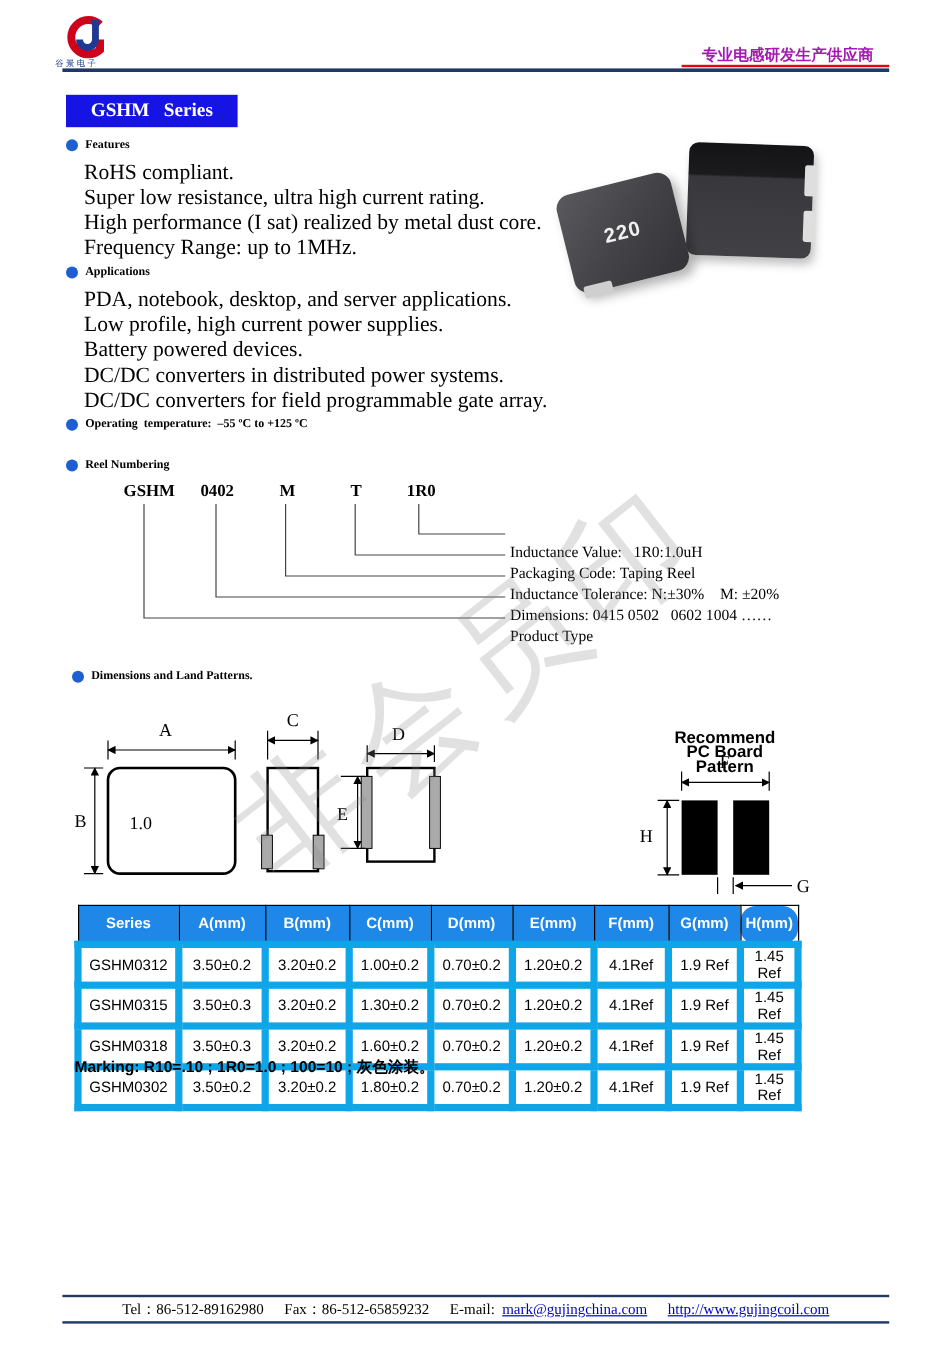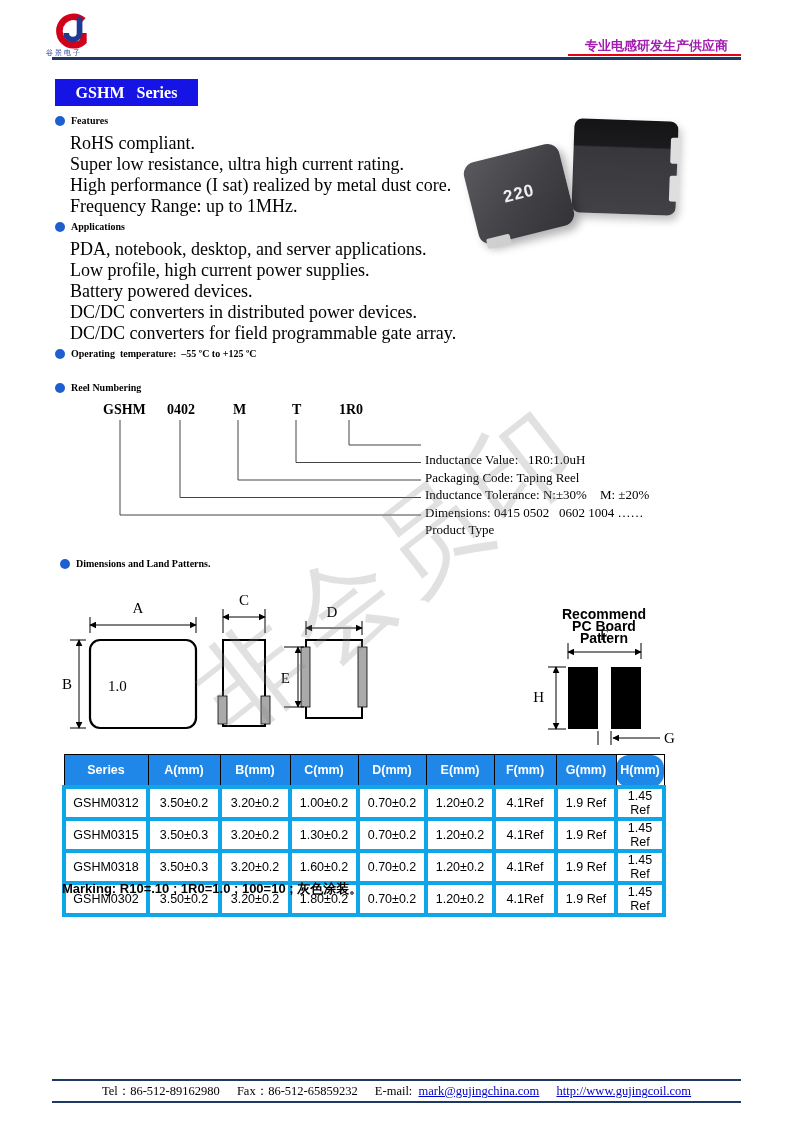--- a/index.html
+++ b/index.html
@@ -48,21 +48,21 @@
     transform:rotate(-14deg);
     background:linear-gradient(135deg,#5a5a5e 0%,#424246 55%,#333337 100%);
     box-shadow:4px 6px 9px rgba(0,0,0,0.3);
     display:flex; align-items:center; justify-content:center; }
   .comp-front .pad-bl { position:absolute; left:6px; bottom:-4px; width:24px; height:10px; background:#cfcfcf; border-radius:2px; }
   .marking-220 { color:#f0f0f0; font-weight:bold; font-size:17px; font-family:"Liberation Sans",sans-serif; letter-spacing:1px; }
 
   
   .spec-table { left:62px; top:754px; border-collapse:collapse; font-family:"Liberation Sans",sans-serif; }
   .spec-table th { background:#1e87e8; color:#fff; font-weight:bold; font-size:12.5px; height:32px; border:1px solid #000; }
-  .spec-table td { font-size:12.5px; height:22px; text-align:center; border:4px solid #0ea5e9; }
+  .spec-table td { font-size:12.5px; height:22px; text-align:center; border:6px solid #0ea5e9; }
   .marking-note { left:62px; top:880px; font-weight:bold; font-size:13px; font-family:"Liberation Sans",sans-serif; }
 
   
   .foot-rule { left:52px; width:689px; height:2px; background:#1f3864; }
   .footer-text { left:52px; top:1083px; width:689px; text-align:center; font-size:12.5px; }
   .footer-text .lnk { color:#0000cc; text-decoration:underline; cursor:pointer; }
   .footer-text span { margin:0 7px; }
 
   
   .watermark { left:130px; top:500px; width:520px; text-align:center; font-size:105px;
@@ -108,21 +108,21 @@
   </div>
 
   <div class="abs sec" style="left:55px; top:221px;">
     <span class="dot"></span>
     <span class="sec-h">Applications</span>
   </div>
   <div class="abs list" style="left:70px; top:239px;">
     <div>PDA, notebook, desktop, and server applications.</div>
     <div>Low profile, high current power supplies.</div>
     <div>Battery powered devices.</div>
-    <div>DC/DC converters in distributed power devices.</div>
+    <div>DC/DC converters in distributed power systems.</div>
     <div>DC/DC converters for field programmable gate array.</div>
   </div>
 
   <div class="abs sec" style="left:55px; top:348px;">
     <span class="dot"></span>
     <span class="sec-h pre">Operating  temperature:  –55 ºC to +125 ºC</span>
   </div>
 
   <div class="abs sec" style="left:55px; top:382px;">
     <span class="dot"></span>

